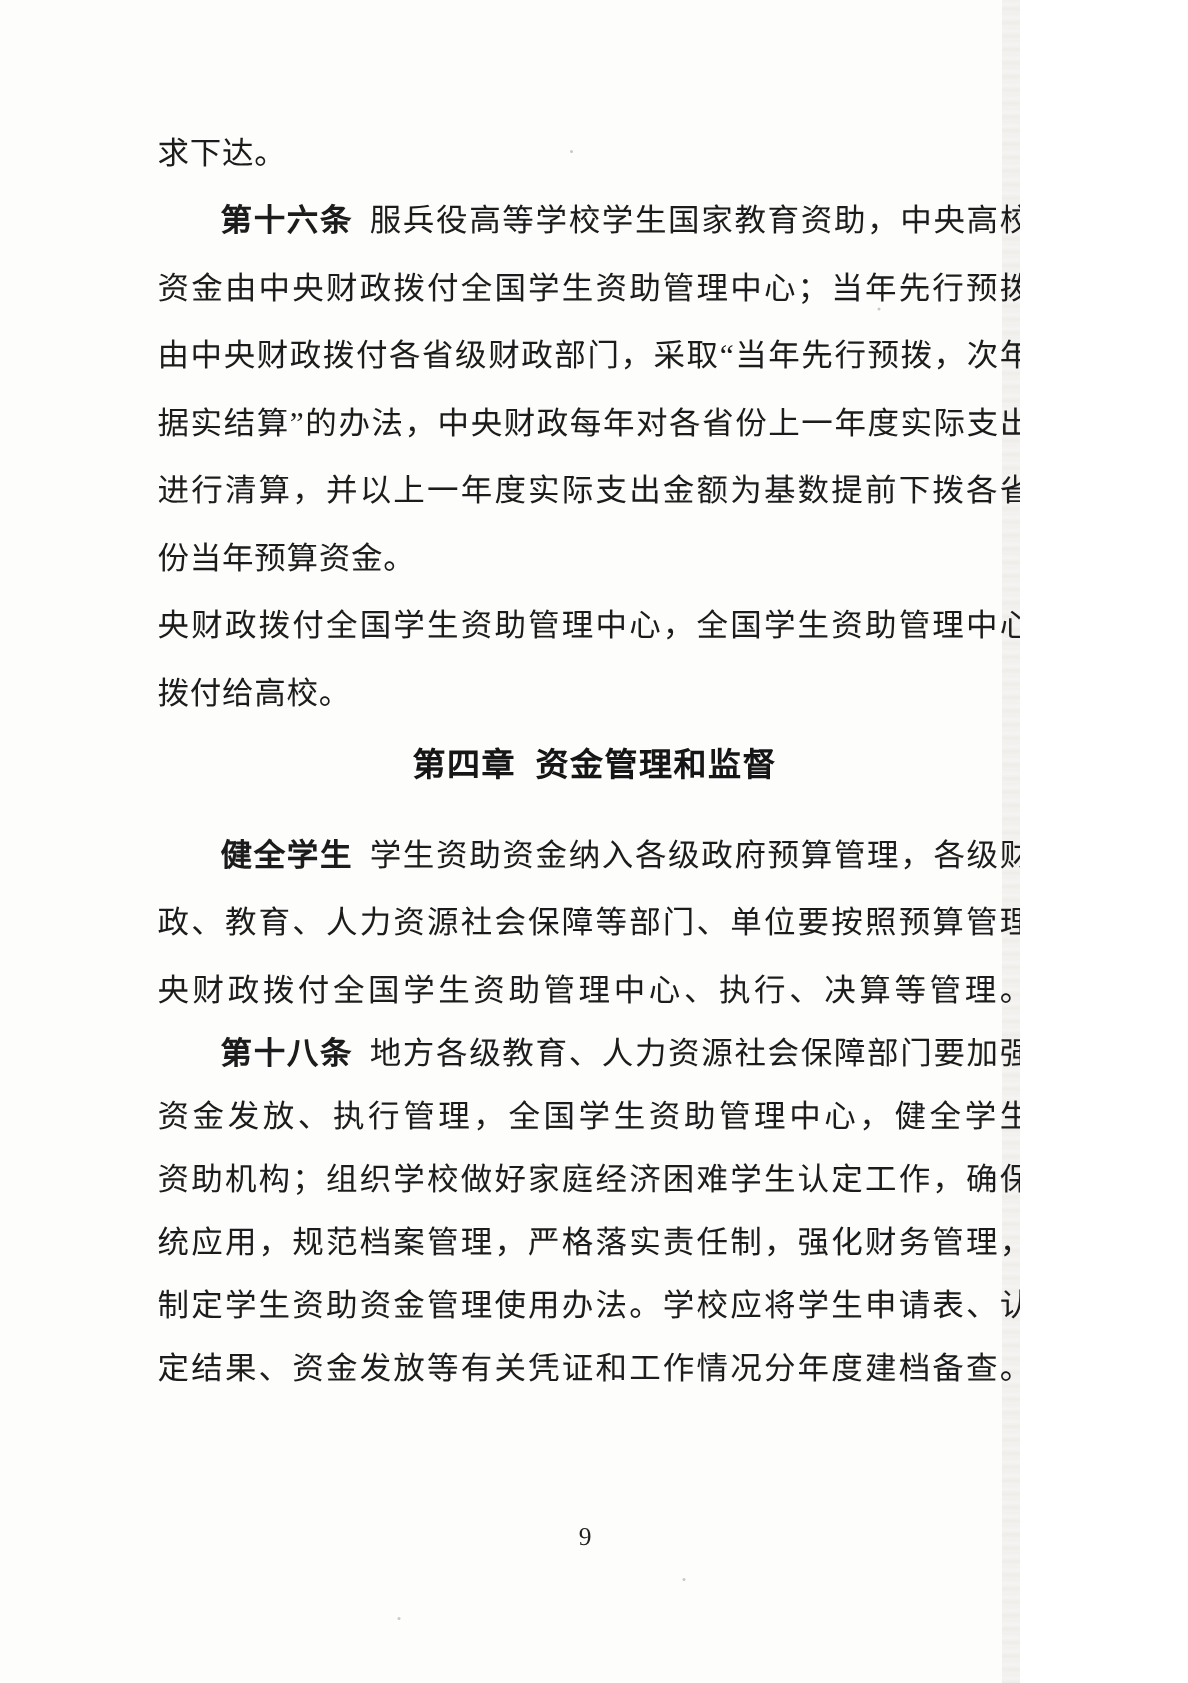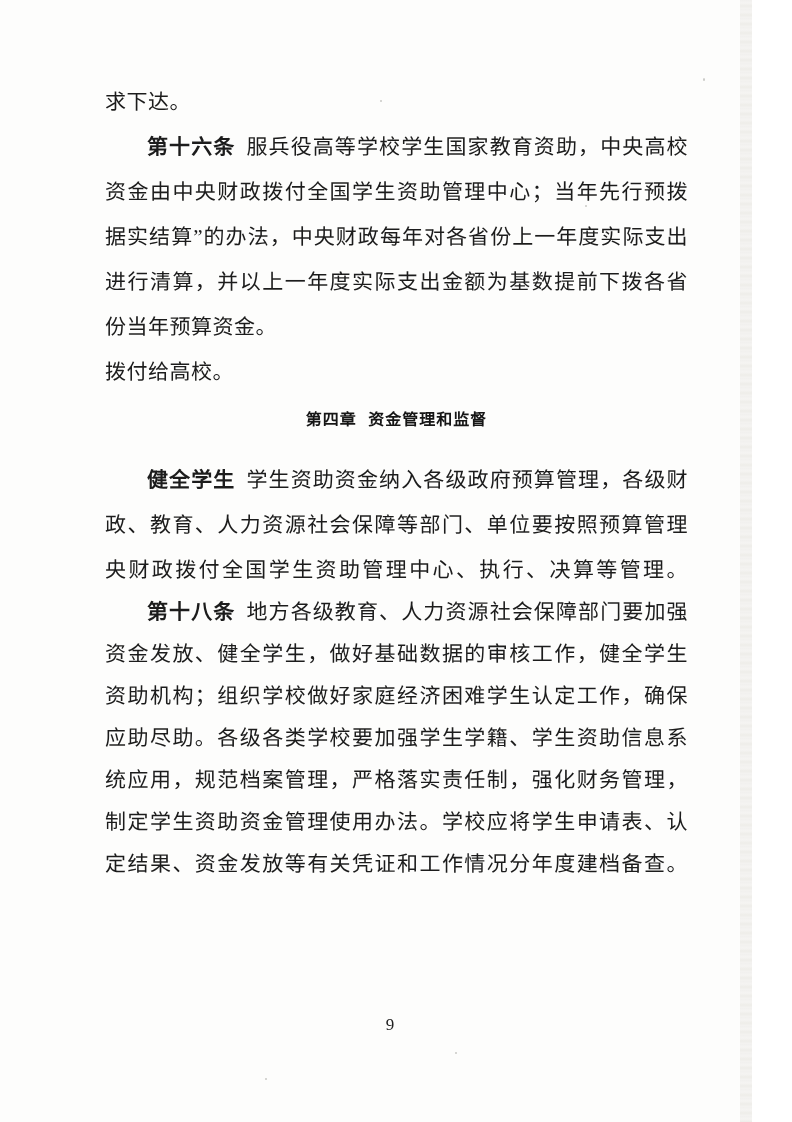--- a/index.html
+++ b/index.html
@@ -2,21 +2,21 @@
 <html lang="zh-CN"><head>
 <meta charset="utf-8">
 <style>
   html, body {
     margin: 0;
     padding: 0;
     background: #ffffff;
   }
   .page {
     position: relative;
-    width: 752px;
+    width: 680px;
     height: 1122px;
     background: #fdfdfc;
     overflow: hidden;
     font-family: "Liberation Serif", "DejaVu Serif", serif;
     color: #1c1c1c;
   }
   
   .scan-strip {
     position: absolute;
     top: 0;
@@ -65,32 +65,32 @@
     text-justify: inter-character;
   }
   .line.indent {
     padding-left: 42px;
   }
   .block3 .line {
     height: 42px;
     line-height: 42px;
   }
   .term {
-    font-family: Liberation Serif, serif;
+    font-family: Liberation Sans, sans-serif;
     font-weight: 700;
     margin-right: 11px;
   }
   .chapter-heading {
     margin: 0;
     height: 50px;
     line-height: 50px;
     text-align: center;
     font-family: "Liberation Sans", "DejaVu Sans", sans-serif;
     font-weight: 700;
-    font-size: 16px;
+    font-size: 22px;
     letter-spacing: 1px;
     word-spacing: 6px;
     color: #161616;
   }
   .block2 { margin-top: 13px; }
   .block3 { margin-top: -2px; }
   .page-number {
     position: absolute;
     top: 1010px;
     left: 105px;
@@ -114,38 +114,39 @@
   <div class="speck" style="left:703px; top:78px; width:2px; height:3px;"></div>
   <div class="speck" style="left:758px; top:182px; width:3px; height:2px;"></div>
   <div class="speck" style="left:455px; top:1052px; width:2px; height:2px;"></div>
   <div class="speck" style="left:265px; top:1078px; width:2px; height:2px;"></div>
 
   <main class="content">
     <section class="block block1">
         <div class="line">求下达。</div>
         <div class="line fill indent"><span class="term">第十六条</span>服兵役高等学校学生国家教育资助，中央高校</div>
         <div class="line fill">资金由中央财政拨付全国学生资助管理中心；当年先行预拨</div>
+        <div class="line fill">由中央财政拨付各省级财政部门，采取“当年先行预拨，次年</div>
         <div class="line fill">据实结算”的办法，中央财政每年对各省份上一年度实际支出</div>
         <div class="line fill">进行清算，并以上一年度实际支出金额为基数提前下拨各省</div>
         <div class="line">份当年预算资金。</div>
+        <div class="line fill">央财政拨付全国学生资助管理中心，全国学生资助管理中心</div>
         <div class="line">拨付给高校。</div>
       </section>
 
     <h2 class="chapter-heading">第四章 资金管理和监督</h2>
 
     <section class="block block2">
         <div class="line fill indent"><span class="term">健全学生</span>学生资助资金纳入各级政府预算管理，各级财</div>
         <div class="line fill">政、教育、人力资源社会保障等部门、单位要按照预算管理</div>
         <div class="line fill">央财政拨付全国学生资助管理中心、执行、决算等管理。</div>
       </section>
     <section class="block block3">
         <div class="line fill indent"><span class="term">第十八条</span>地方各级教育、人力资源社会保障部门要加强</div>
-        <div class="line fill">资金发放、健全学生，做好基础数据的审核工作，健全学生</div>
+        <div class="line fill">资金发放、执行管理，全国学生资助管理中心，健全学生</div>
         <div class="line fill">资助机构；组织学校做好家庭经济困难学生认定工作，确保</div>
-        <div class="line fill">应助尽助。各级各类学校要加强学生学籍、学生资助信息系</div>
         <div class="line fill">统应用，规范档案管理，严格落实责任制，强化财务管理，</div>
         <div class="line fill">制定学生资助资金管理使用办法。学校应将学生申请表、认</div>
         <div class="line fill">定结果、资金发放等有关凭证和工作情况分年度建档备查。</div>
       </section>
   </main>
 
   <div class="page-number">9</div>
 </div>
 
 </body></html>

